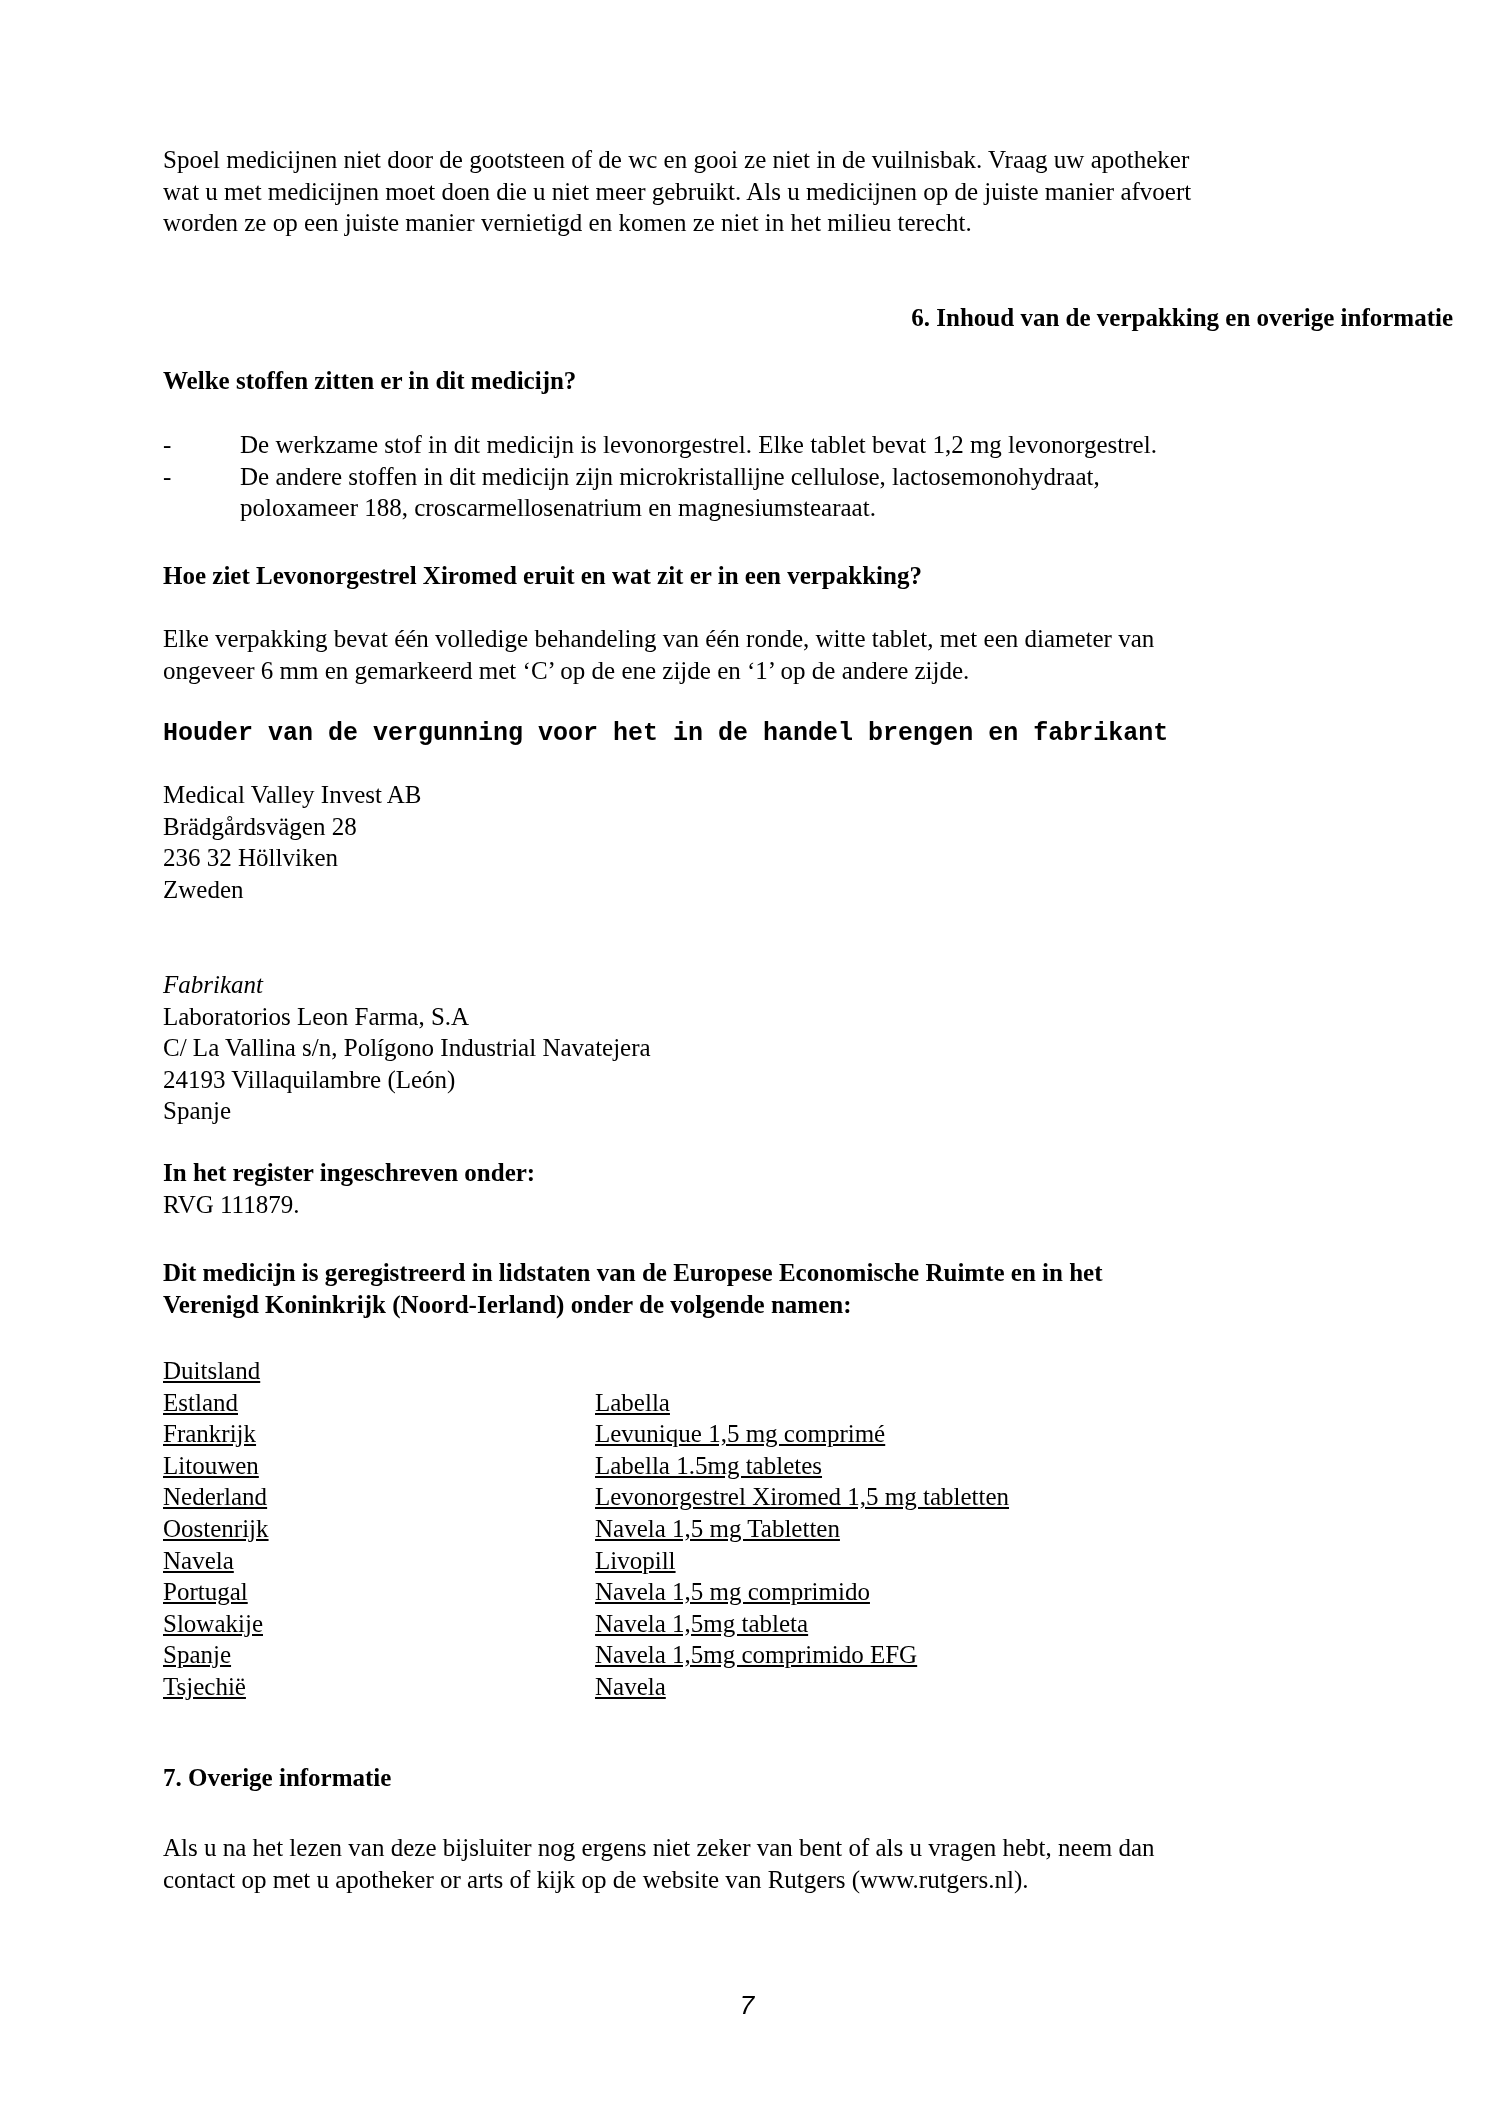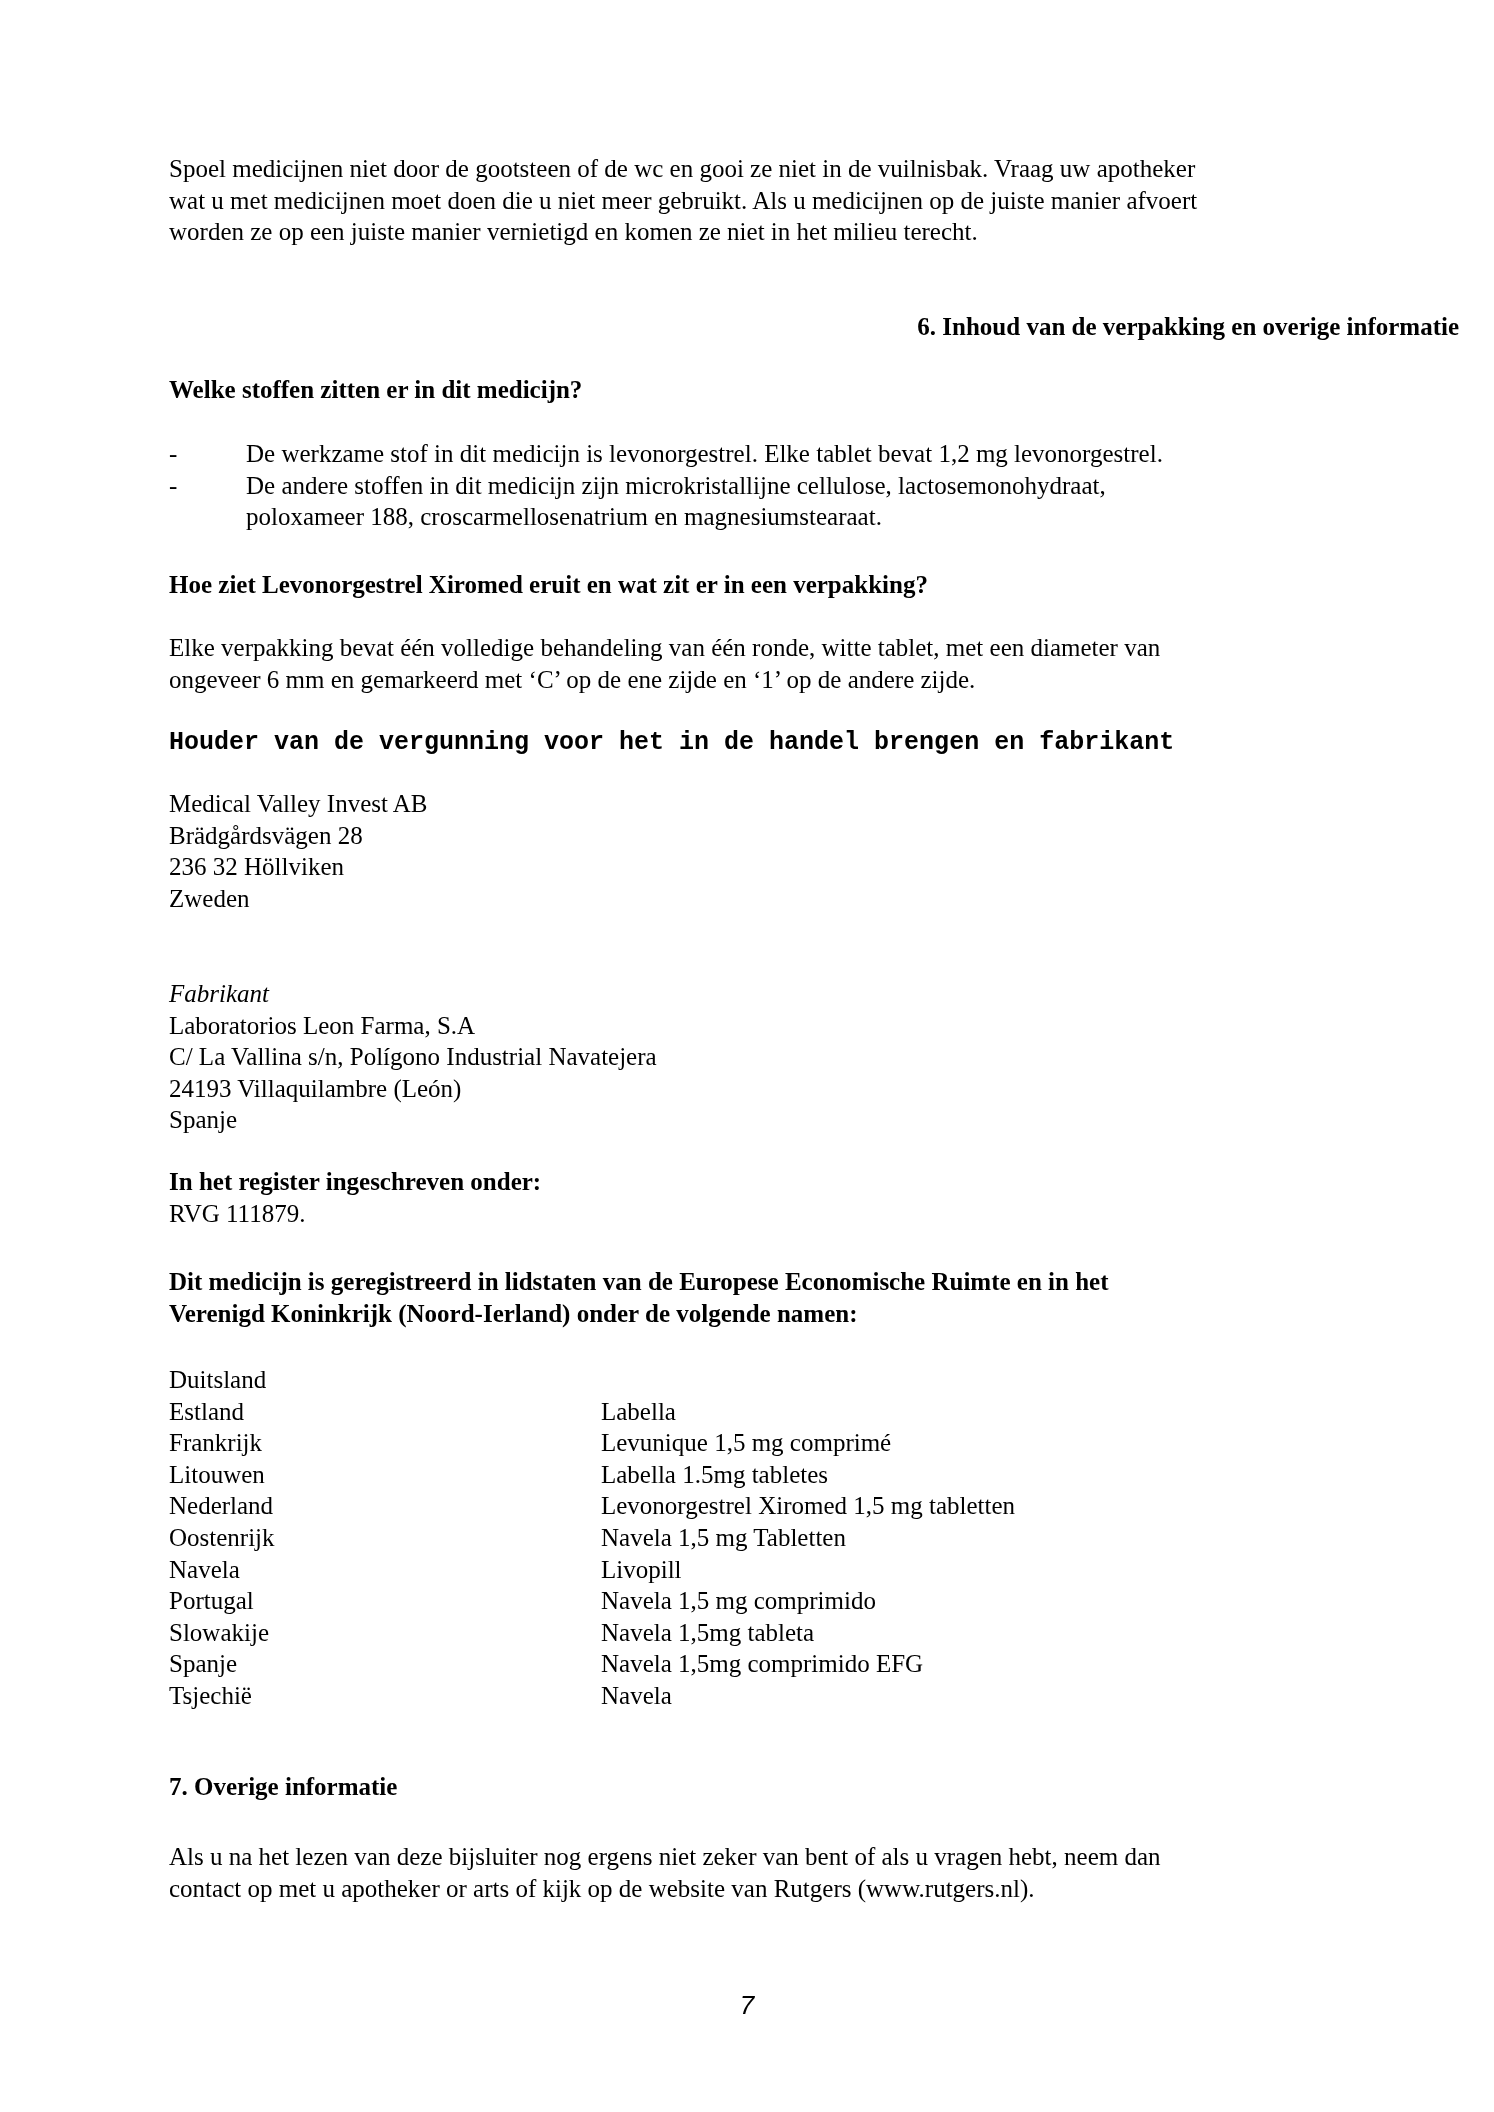--- a/index.html
+++ b/index.html
@@ -7,28 +7,28 @@
     position:relative;
     width:1494px;
     height:2112px;
     background:#ffffff;
     font-family:"Liberation Serif","DejaVu Serif",serif;
     font-size:25px;
     line-height:31.6px;
     color:#000000;
     overflow:hidden;
   }
-  .block{position:absolute;left:169px;width:1290px;margin-top:9px;}
+  .block{position:absolute;left:163px;width:1290px;}
   .bold{font-weight:bold;}
   .italic{font-style:italic;}
   .pre{white-space:pre-line;}
   .bullet-row{display:flex;}
   .bullet-marker{flex:0 0 77px;width:77px;}
   .bullet-text{flex:1;white-space:pre-line;}
-  .country-row{display:flex;}
+  .country-row{display:flex;text-decoration:underline;}
   .col-country{flex:0 0 432px;width:432px;}
   .col-name{flex:1;}
   .page-num{
     position:absolute;left:0;width:1494px;text-align:center;
     font-family:"Liberation Sans","DejaVu Sans",sans-serif;
     font-style:italic;
     font-size:26px;
   }
 </style>
 </head>

